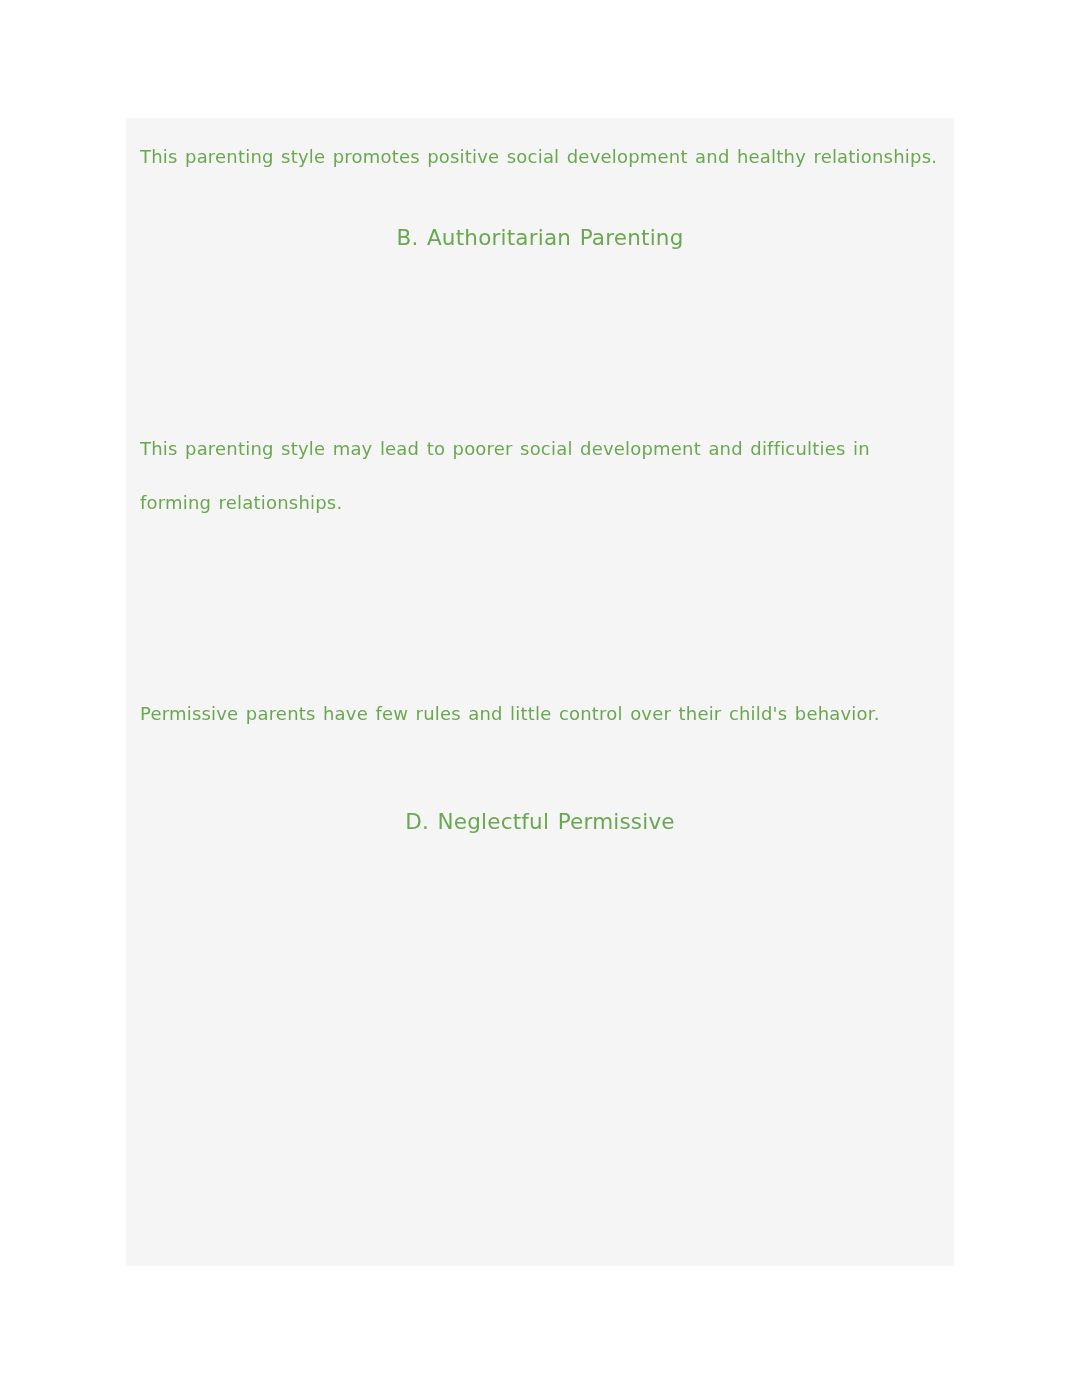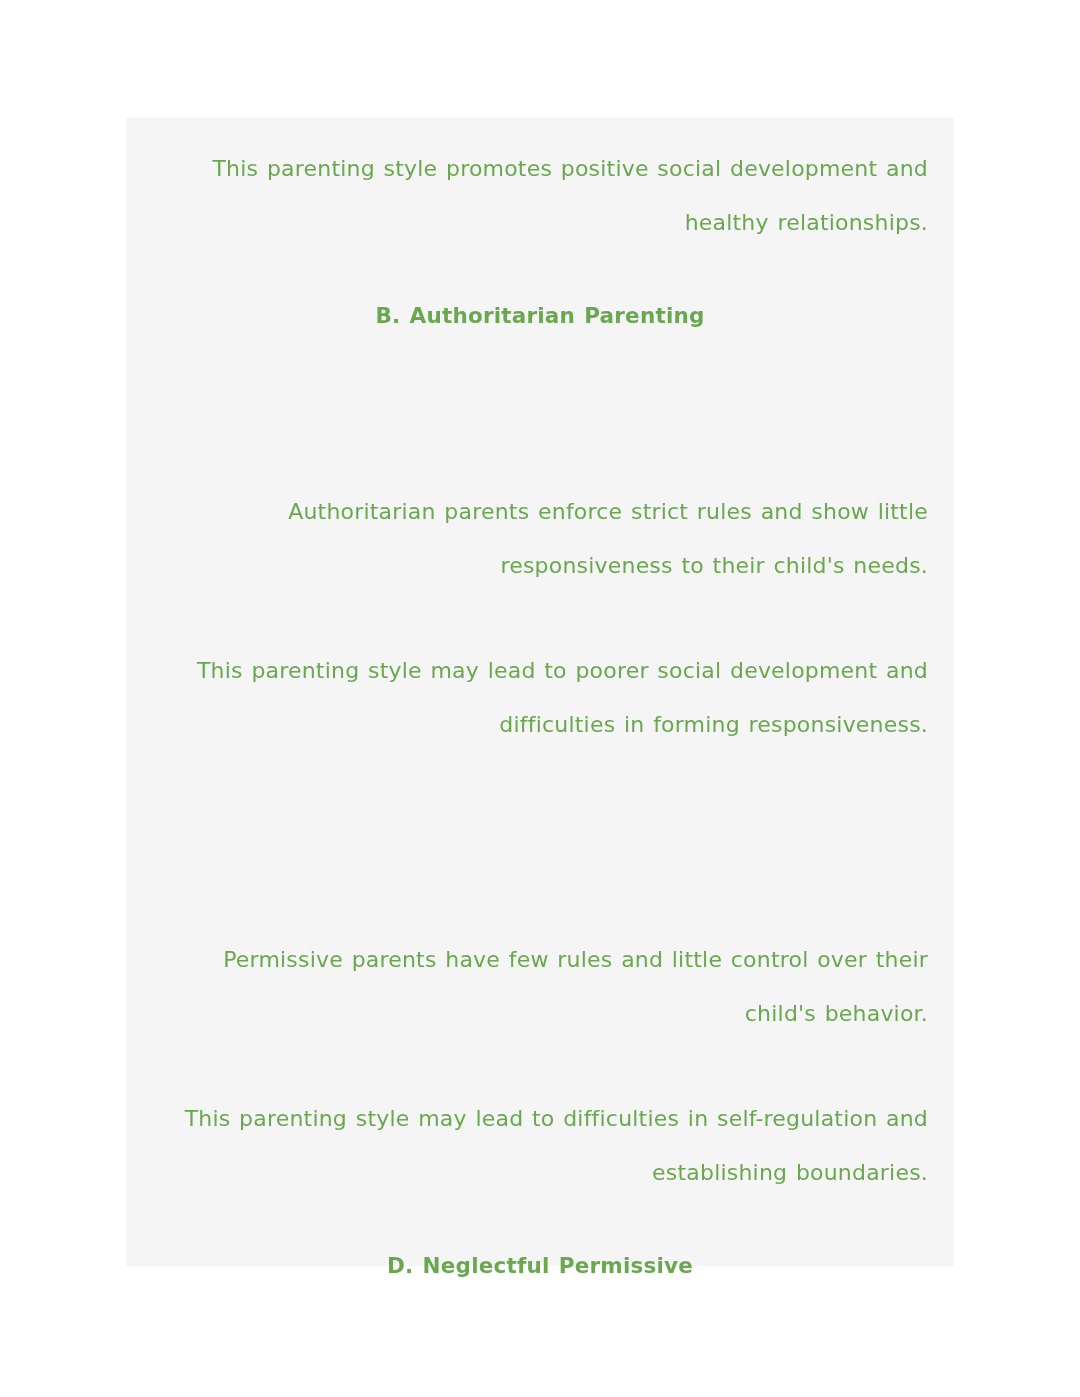--- a/index.html
+++ b/index.html
@@ -37,42 +37,42 @@
   }
 
   .doc-body {
     position: absolute;
     left: 14px;
     top: 0;
     width: 800px;
   }
 
   .para {
-    margin: 12px;
+    margin: 0;
     padding: 0;
-    text-align: right;
+    text-align: left;
     color: #6aa84f;
     font-family: "DejaVu Sans", sans-serif;
-    font-size: 22px;
+    font-size: 18px;
     line-height: 54px;
     font-weight: 400;
     letter-spacing: 0.2px;
     word-spacing: 1.5px;
     -webkit-font-smoothing: antialiased;
   }
 
   .heading {
     margin: 0;
     padding: 0;
     text-align: center;
     color: #6aa84f;
     font-family: "DejaVu Sans", sans-serif;
     font-size: 21.5px;
     line-height: 54px;
-    font-weight: 700;
+    font-weight: 400;
     letter-spacing: 0.2px;
     word-spacing: 1.5px;
     -webkit-font-smoothing: antialiased;
   }
 
   
   .sp-top      { height: 12px; }
   .sp-para-gap { height: 27px; }
   .sp-heading-before { height: 27px; }
   .sp-heading-after  { height: 130px; }
@@ -92,36 +92,34 @@
       <div class="spacer sp-top"></div>
 
       <p class="para">This parenting style promotes positive social development and healthy relationships.</p>
 
       <div class="spacer sp-heading-before"></div>
 
       <p class="heading">B. Authoritarian Parenting</p>
 
       <div class="spacer sp-heading-after"></div>
 
-      <p class="para">Authoritarian parents enforce strict rules and show little responsiveness to their child's needs.</p>
 
       <div class="spacer sp-para-gap"></div>
 
-      <p class="para">This parenting style may lead to poorer social development and difficulties in forming responsiveness.</p>
+      <p class="para">This parenting style may lead to poorer social development and difficulties in forming relationships.</p>
 
       <div class="spacer sp-heading-before"></div>
 
 
       <div class="spacer sp-heading-after"></div>
 
       <p class="para">Permissive parents have few rules and little control over their child's behavior.</p>
 
       <div class="spacer sp-para-gap"></div>
 
-      <p class="para">This parenting style may lead to difficulties in self-regulation and establishing boundaries.</p>
 
       <div class="spacer sp-heading-before"></div>
 
       <p class="heading">D. Neglectful Permissive</p>
 
       <div class="spacer sp-bottom"></div>
 
     </div>
   </div>
 </div>

